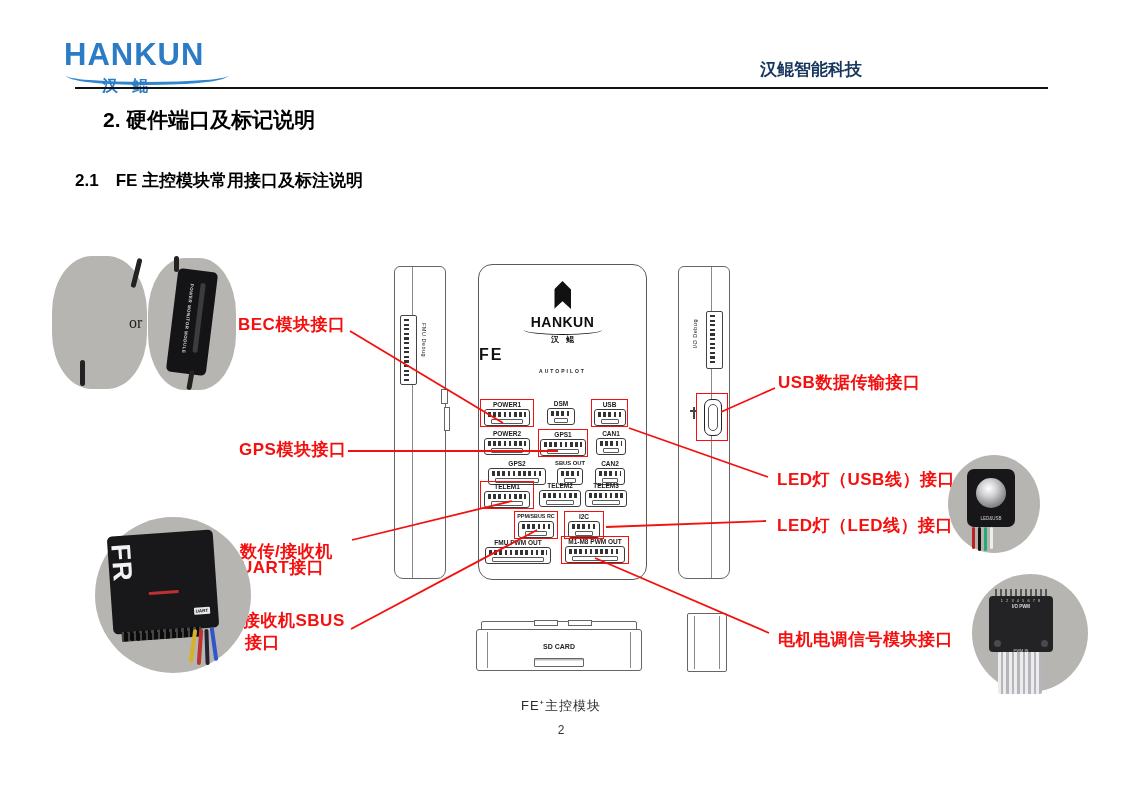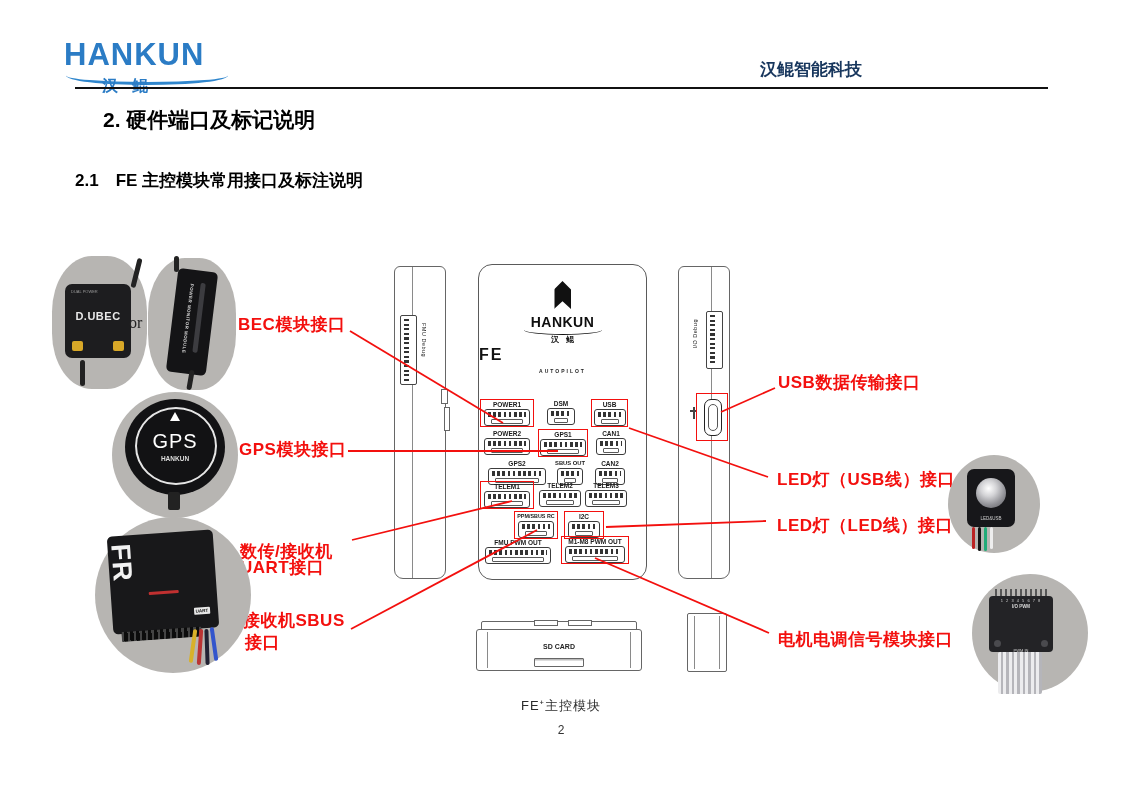--- a/index.html
+++ b/index.html
@@ -141,48 +141,33 @@
     <div class="logo-swoosh"></div>
     <div class="logo-sub">汉鲲</div>
   </div>
   <div class="company">汉鲲智能科技</div>
   <div class="head-rule"></div>
 
   <div class="h1">2. 硬件端口及标记说明</div>
   <div class="h2">2.1　FE 主控模块常用接口及标注说明</div>
 
   <div class="photo blob" style="left:52px;top:256px;width:95px;height:133px;">
-    <div class="bec-box">
-      <div class="bec-tiny">DUAL POWER</div>
-      <div class="bec-title">D.UBEC</div>
-      <div class="xt" style="left:7px;"></div>
-      <div class="xt" style="right:7px;"></div>
-    </div>
     <div class="wire" style="left:28px;top:104px;width:5px;height:26px;"></div>
     <div class="wire" style="right:8px;top:2px;width:5px;height:30px;transform:rotate(14deg);"></div>
   </div>
   <div class="or">or</div>
   <div class="photo blob" style="left:148px;top:258px;width:88px;height:132px;">
     <div class="pm-box">
       <div class="pm-blur"></div>
       <div class="pm-text">POWER MONITOR MODULE</div>
     </div>
     <div class="wire" style="left:40px;top:112px;width:5px;height:20px;transform:rotate(10deg);"></div>
     <div class="wire" style="left:26px;top:-2px;width:5px;height:16px;"></div>
   </div>
 
-  <div class="photo round" style="left:112px;top:392px;width:126px;height:126px;">
-    <div class="gps-puck">
-      <div class="gps-ring"></div>
-      <div class="gps-arrow"></div>
-      <div class="gps-title">GPS</div>
-      <div class="gps-brand">HANKUN</div>
-    </div>
-    <div class="wire" style="left:56px;top:100px;width:12px;height:18px;border-radius:2px;"></div>
-  </div>
 
   <div class="photo round" style="left:95px;top:517px;width:156px;height:156px;">
     <div class="fr-box">
       <div class="fr-title">FR</div>
       <div class="fr-red"></div>
       <div class="fr-uart">UART</div>
       <div class="fr-pins"></div>
     </div>
     <div class="wire" style="left:96px;top:112px;width:4px;height:34px;background:#d8b12a;transform:rotate(8deg);"></div>
     <div class="wire" style="left:103px;top:112px;width:4px;height:36px;background:#b33;transform:rotate(4deg);"></div>

